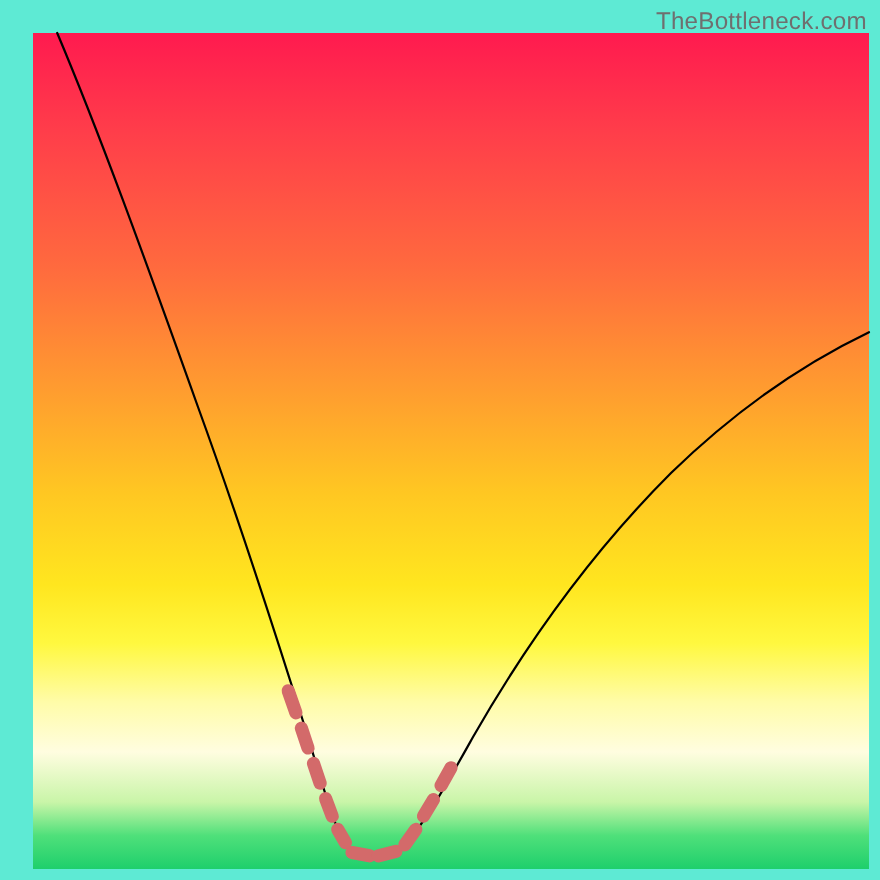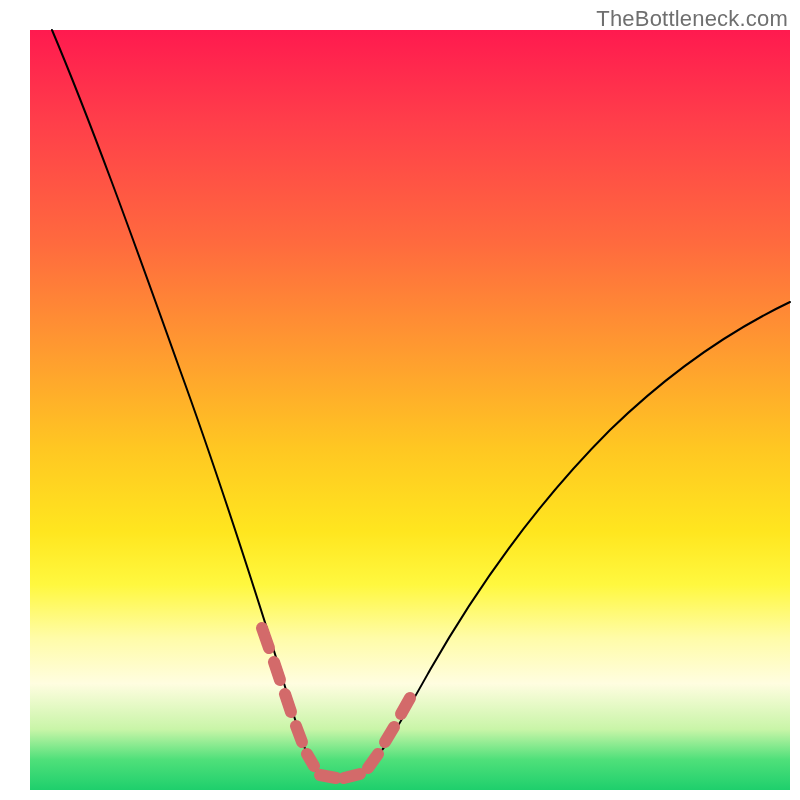--- a/index.html
+++ b/index.html
@@ -7,21 +7,21 @@
     padding: 0;
     width: 800px;
     height: 800px;
     background: #000;
     overflow: hidden;
     font-family: Arial, Helvetica, sans-serif;
   }
   .frame {
     position: absolute;
     inset: 0;
-    background: #ffffff;
+    background: #5eead4;
   }
   .plot-area {
     position: absolute;
     left: 30px;
     top: 30px;
     width: 760px;
     height: 760px;
     
     background: linear-gradient(
       to bottom,

